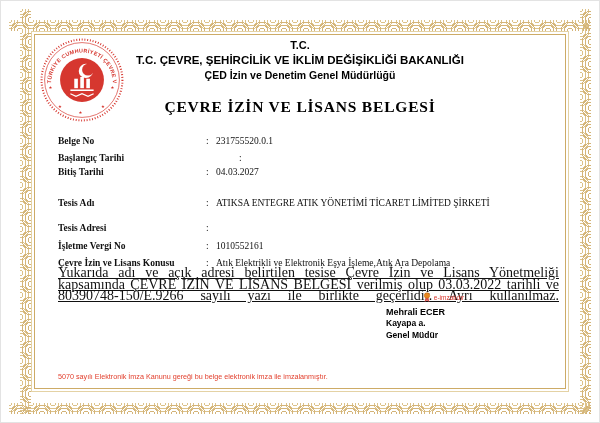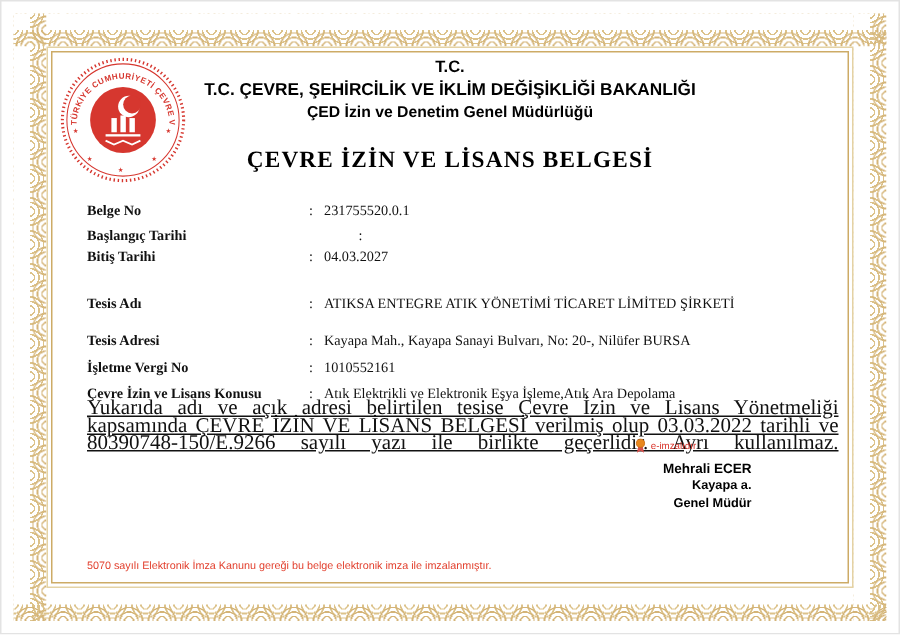--- a/index.html
+++ b/index.html
@@ -62,21 +62,21 @@
   .fields .row:nth-child(4){ margin-bottom:13px; }
   .fields .row:nth-child(5){ margin-bottom:6px; }
   .fields .row:nth-child(6){ margin-bottom:5px; }
 
   
   .body-par { position:absolute; left:57px; right:40px; top:266px;
               font-family:"Liberation Serif", serif; font-size:14px; line-height:11.5px;
               color:#111; text-align:justify; text-align-last:justify;text-decoration:underline; }
 
   
-  .signature { position:absolute; left:385px; top:291px; width:115px; text-align:right; }
+  .signature { position:absolute; left:385px; top:291px; width:115px; text-align:left; }
   .esign { display:flex; align-items:center; justify-content:center; gap:3px;
            font-size:6.5px; color:#d9342b; margin-bottom:3px; }
   .sig-name  { font-size:9px;   font-weight:bold; color:#000; line-height:12px; }
   .sig-role  { font-size:8.5px; font-weight:bold; color:#000; line-height:11.5px; }
 
   
   .legal { position:absolute; left:57px; top:371px; font-size:7.2px; color:#e2402e; }
 </style>
 </head>
 <body>
@@ -140,21 +140,20 @@
       <span class="val">04.03.2027</span>
     </div>
     <div class="row">
       <span class="lbl">Tesis Adı</span>
       <span class="sep">:</span>
       <span class="val">ATIKSA ENTEGRE ATIK YÖNETİMİ TİCARET LİMİTED ŞİRKETİ</span>
     </div>
     <div class="row">
       <span class="lbl">Tesis Adresi</span>
       <span class="sep">:</span>
-      <span class="val">Kayapa Mah., Kayapa Sanayi Bulvarı, No: 20-, Nilüfer BURSA</span>
     </div>
     <div class="row">
       <span class="lbl">İşletme Vergi  No</span>
       <span class="sep">:</span>
       <span class="val">1010552161</span>
     </div>
     <div class="row">
       <span class="lbl">Çevre İzin ve Lisans Konusu</span>
       <span class="sep">:</span>
       <span class="val">Atık Elektrikli ve Elektronik Eşya İşleme,Atık Ara Depolama</span>

